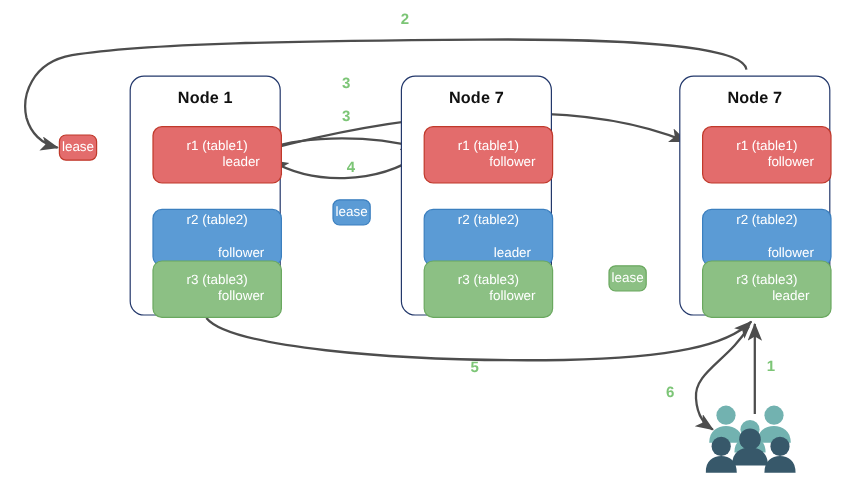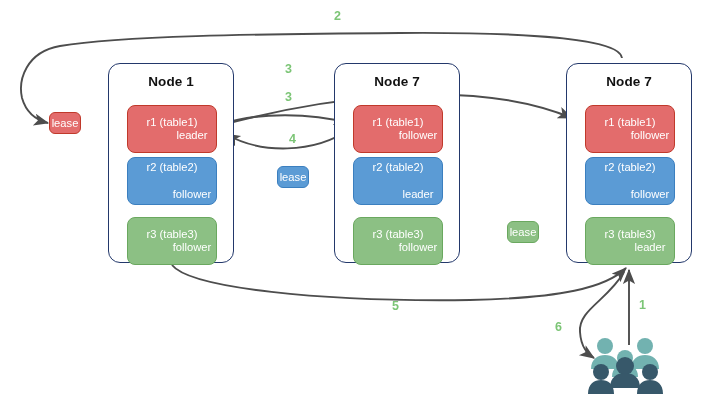--- a/index.html
+++ b/index.html
@@ -25,39 +25,39 @@
     top:10px;
     text-align:center;
     font-size:13.5px;
     font-weight:bold;
     color:#111111;
     letter-spacing:.1px;
   }
   .replica{
     position:absolute;
     left:18px;
-    width:90px;
+    width:108px;
     height:48px;
     border-radius:8px;
     box-sizing:border-box;
     display:flex;
     flex-direction:column;
     align-items:center;
     justify-content:center;
     color:#ffffff;
     font-size:11.2px;
     line-height:13.5px;
     text-align:center;
   }
   .replica .l2{display:block;margin-left:40px;}
   .rep-red{background:#e36c6c;border:1.6px solid #c0392b;}
   .rep-blue{background:#5b9bd5;border:1.6px solid #3b7fbf;}
   .rep-green{background:#8cc084;border:1.6px solid #6aa85f;}
   .r-slot-1{top:41px;}
-  .r-slot-2{top:93px;gap:14px;}
+  .r-slot-2{top:110px;gap:14px;}
   .r-slot-3{top:153px;}
 
   .lease{
     position:absolute;
     width:32px;height:22px;
     border-radius:6px;
     box-sizing:border-box;
     display:flex;align-items:center;justify-content:center;
     color:#ffffff;font-size:11.2px;
     z-index:4;

